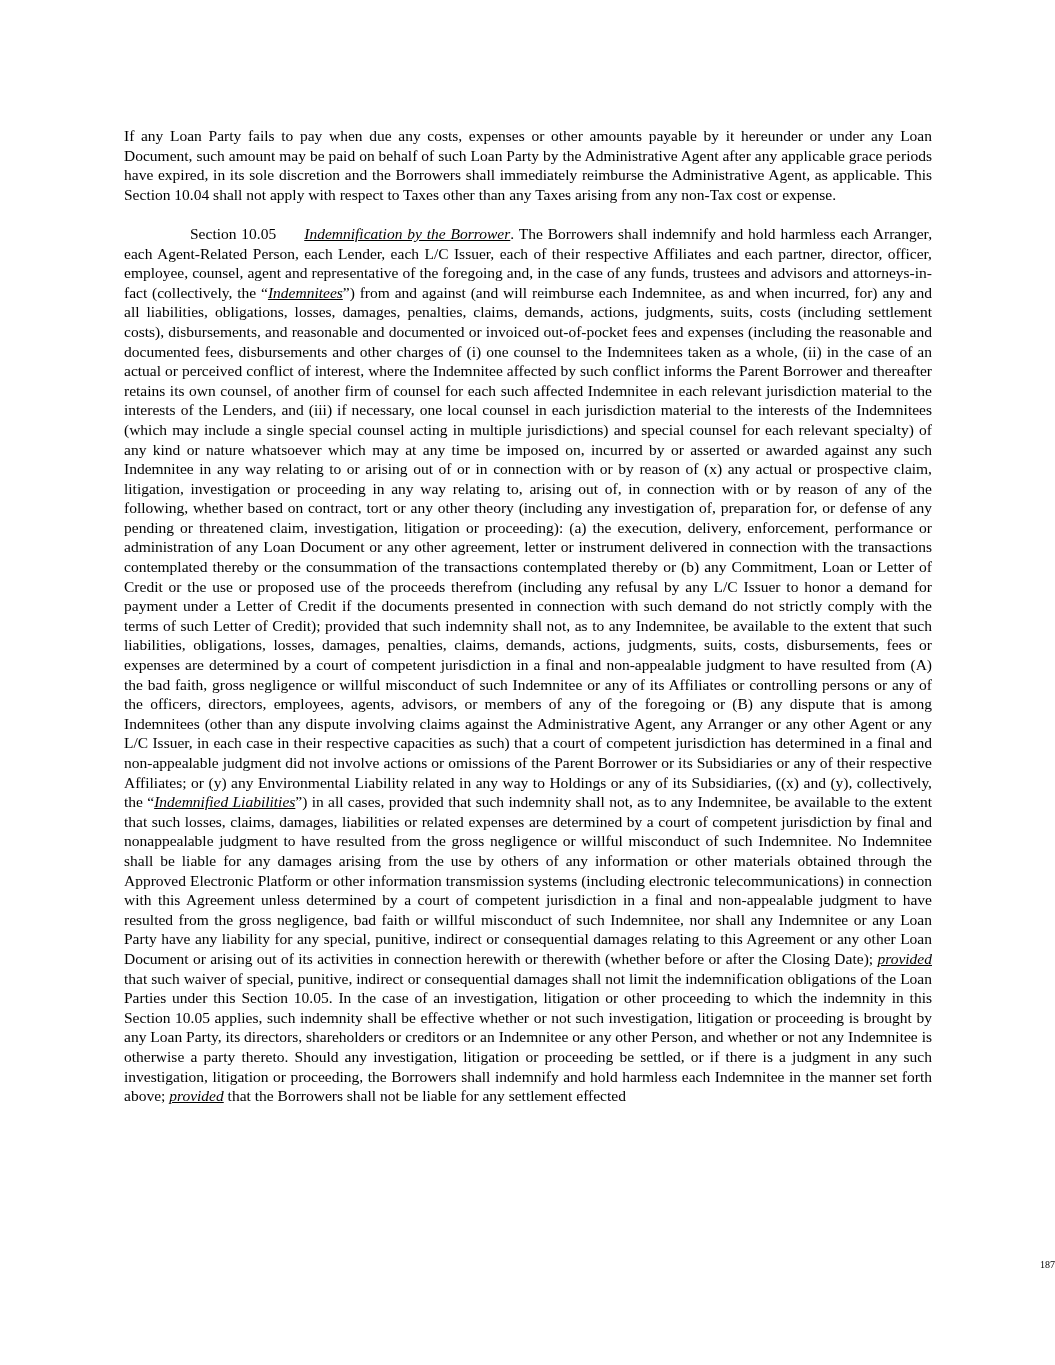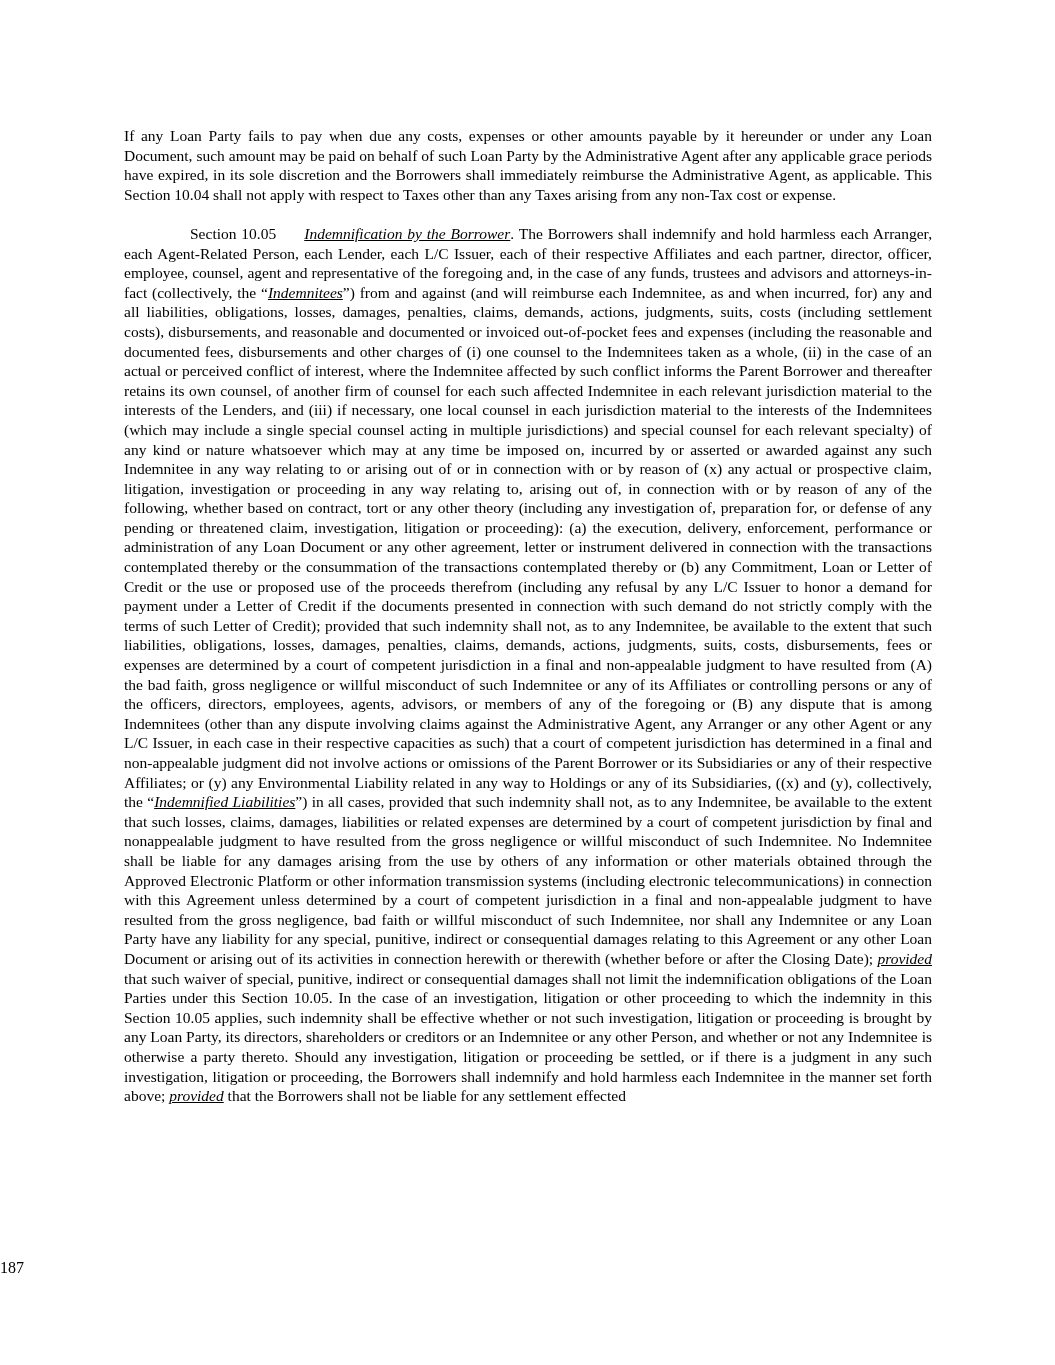--- a/index.html
+++ b/index.html
@@ -38,22 +38,22 @@
     font-style: italic;
   }
   .heading-offset {
     margin-left: 28px;
   }
   .footer {
     position: absolute;
     left: 0;
     right: 0;
     top: 1259px;
-    text-align: left;
-    font-size: 16px;
+    text-align: right;
+    font-size: 10px;
   }
 </style>
 </head>
 <body>
 
 <div class="doc-page">
   <div class="content">
 
     <p class="para"><span>If any Loan Party fails to pay when due any costs, expenses or other amounts payable by it hereunder or under any Loan Document, such amount may be paid on behalf of such Loan Party by the Administrative Agent after any applicable grace periods have expired, in its sole discretion and the Borrowers shall immediately reimburse the Administrative Agent, as applicable.  This Section 10.04 shall not apply with respect to Taxes other than any Taxes arising from any non-Tax cost or expense.</span></p>
 

